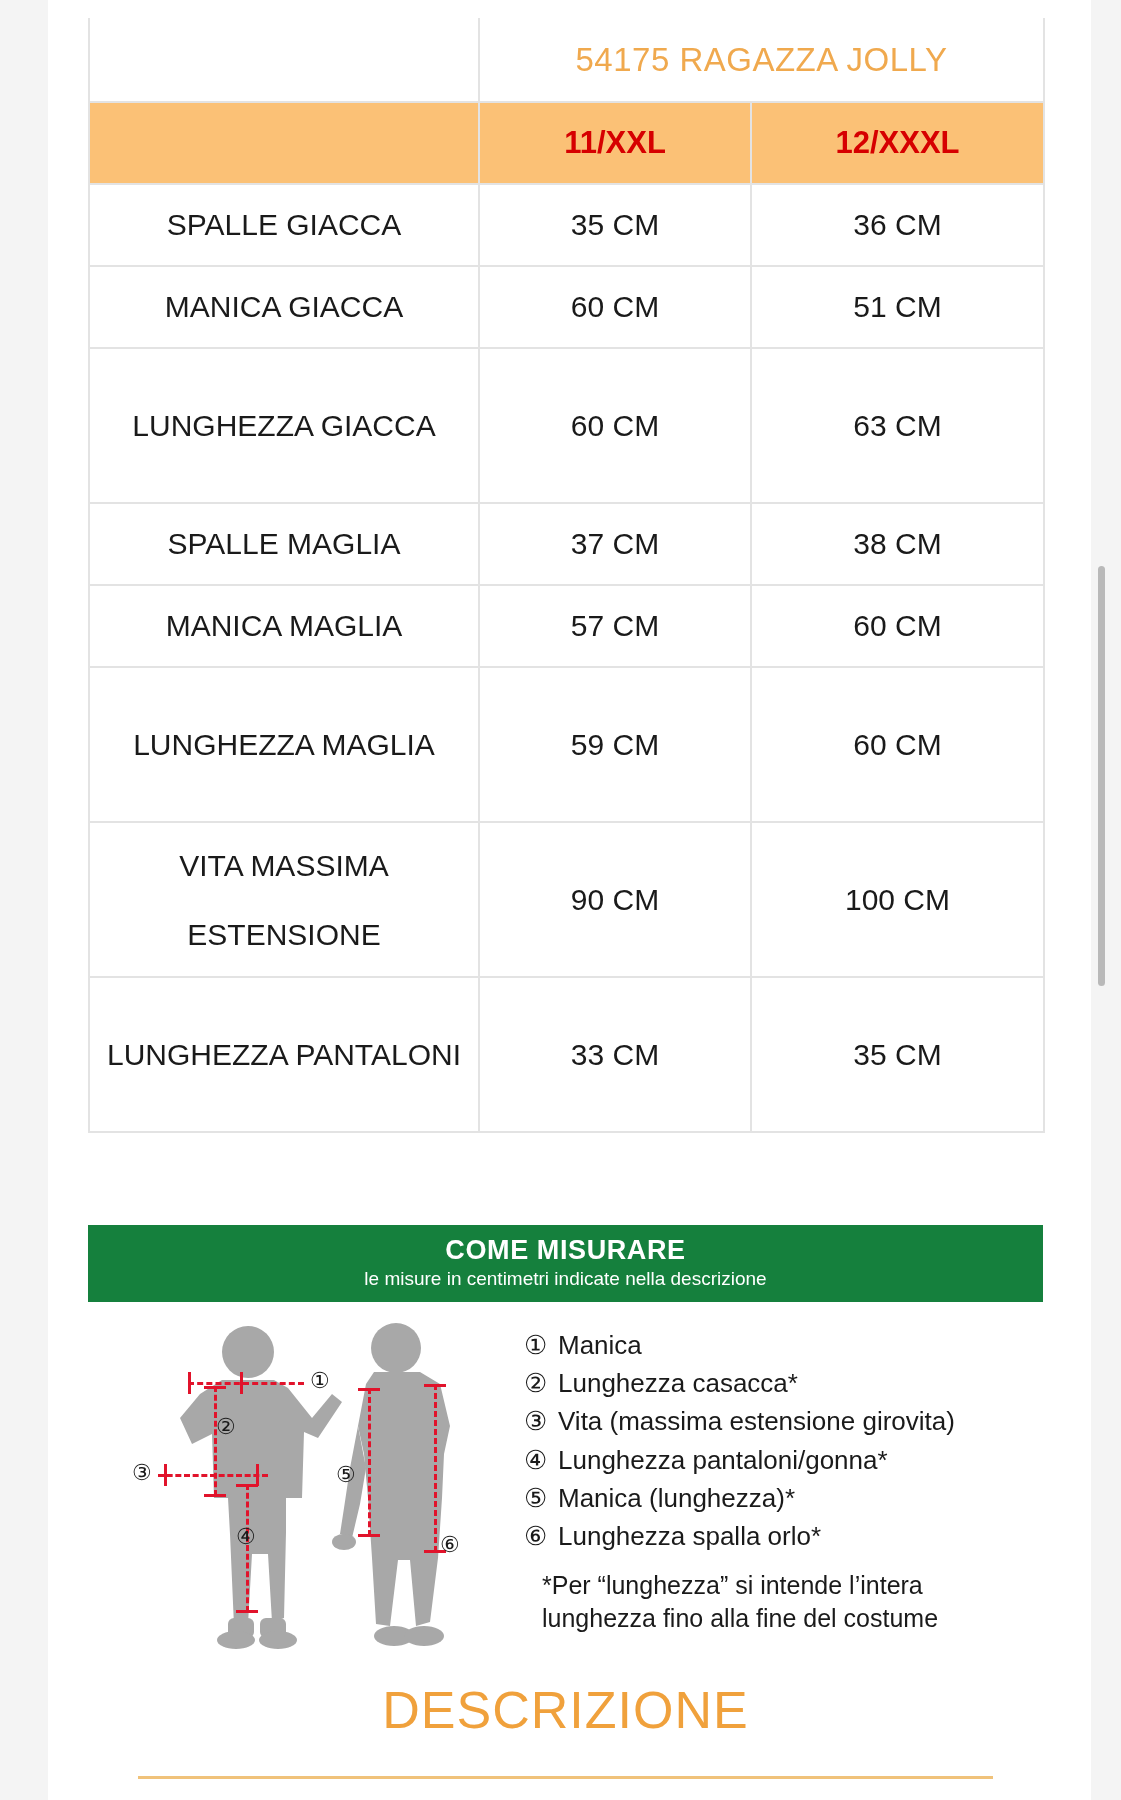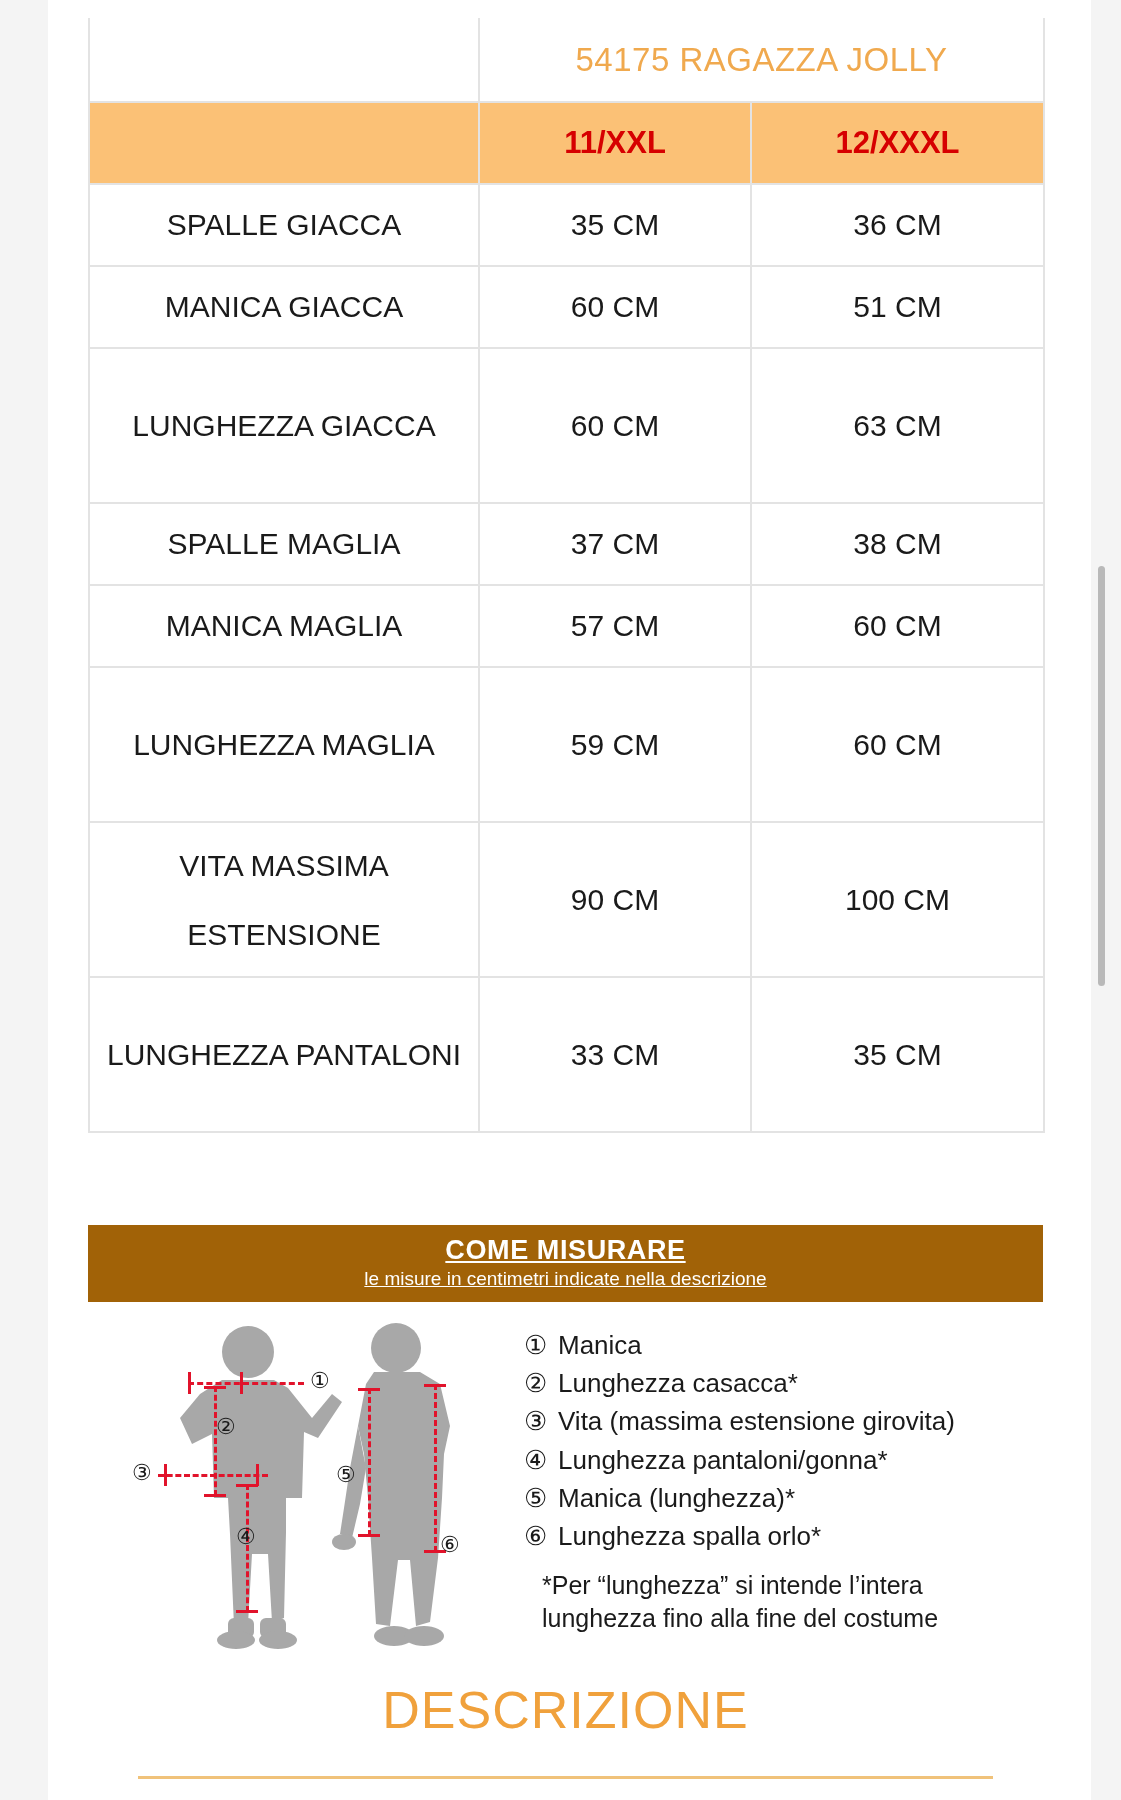--- a/index.html
+++ b/index.html
@@ -89,25 +89,24 @@
   tr.two-line td { height: 155px; }
   tr.two-line td.row-label { line-height: 2.3; border-radius: 32px; }
 
   
   .measure-panel {
     width: 955px;
     margin: 92px 0 0 40px;
     background: #ffffff;
   }
   .measure-head {
-    background: #a16207;
+    background: #15803d;
     color: #ffffff;
     text-align: center;
     padding: 10px 0 12px 0;
-    text-decoration: underline;
   }
   .measure-head .mh-title {
     font-size: 27px;
     font-weight: bold;
     letter-spacing: 0.6px;
     display: block;
   }
   .measure-head .mh-sub {
     font-size: 19px;
     display: block;

